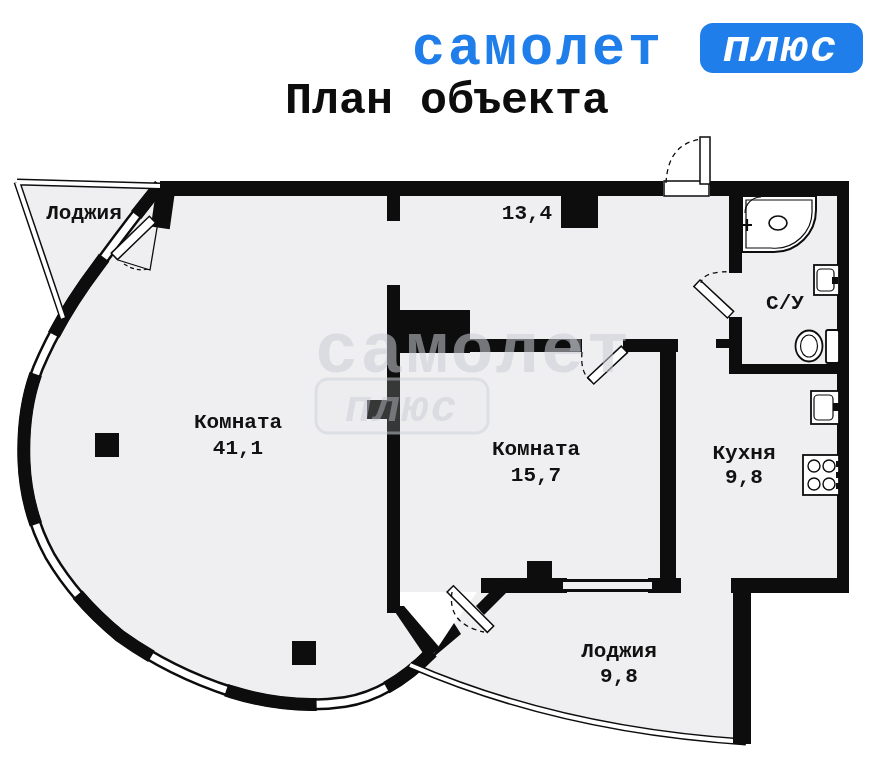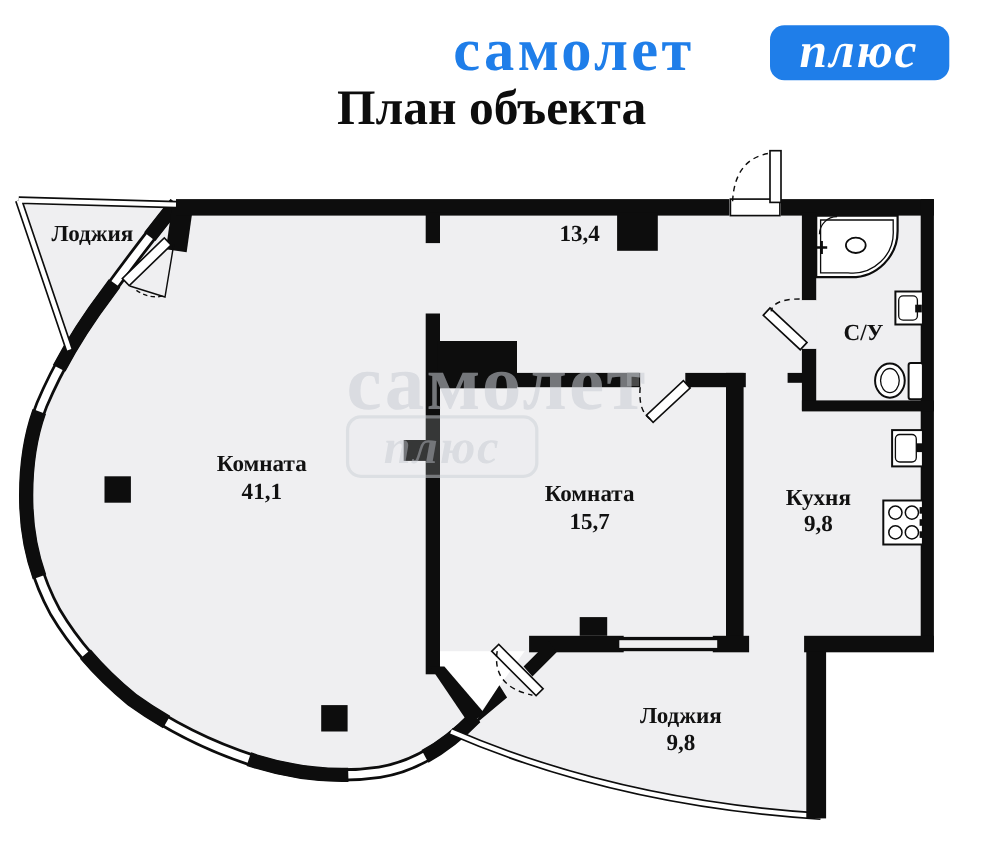--- a/index.html
+++ b/index.html
@@ -1,20 +1,20 @@
 <!DOCTYPE html>
 <html><head>
 <meta charset="utf-8">
 <style>
   html,body{margin:0;padding:0;background:#ffffff;}
   .page{
     position:relative;
     width:893px;height:767px;
     background:#ffffff;
-    font-family:Liberation Serif, serif;
+    font-family:Liberation Mono, monospace;
     overflow:hidden;
   }
   svg{position:absolute;left:0;top:0;}
   .brand-text{font-weight:bold;letter-spacing:3px;}
   .badge-text{font-weight:bold;font-style:italic;letter-spacing:2px;}
   .title-text{font-weight:bold;}
   .room-label{font-weight:bold;font-size:21px;fill:#111111;}
   .wm{opacity:0.55;}
 </style>
 </head>

